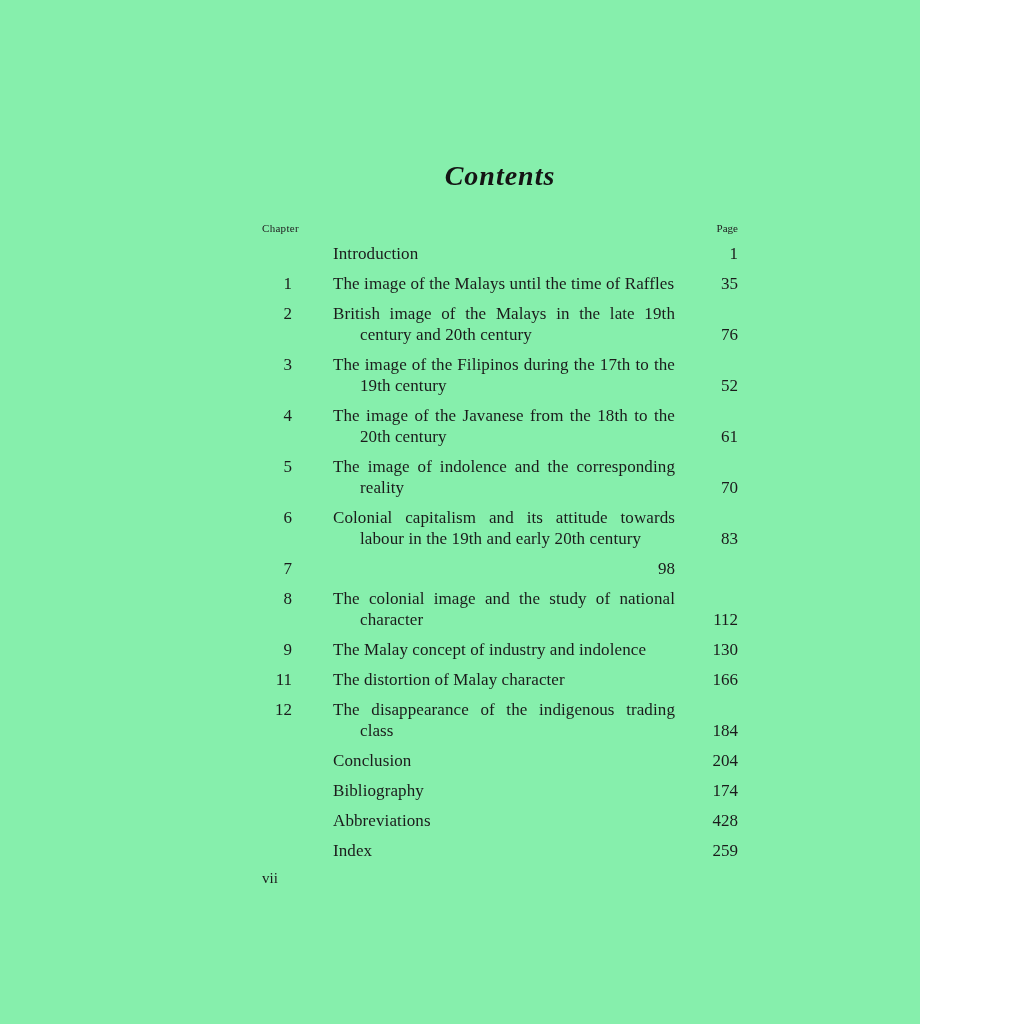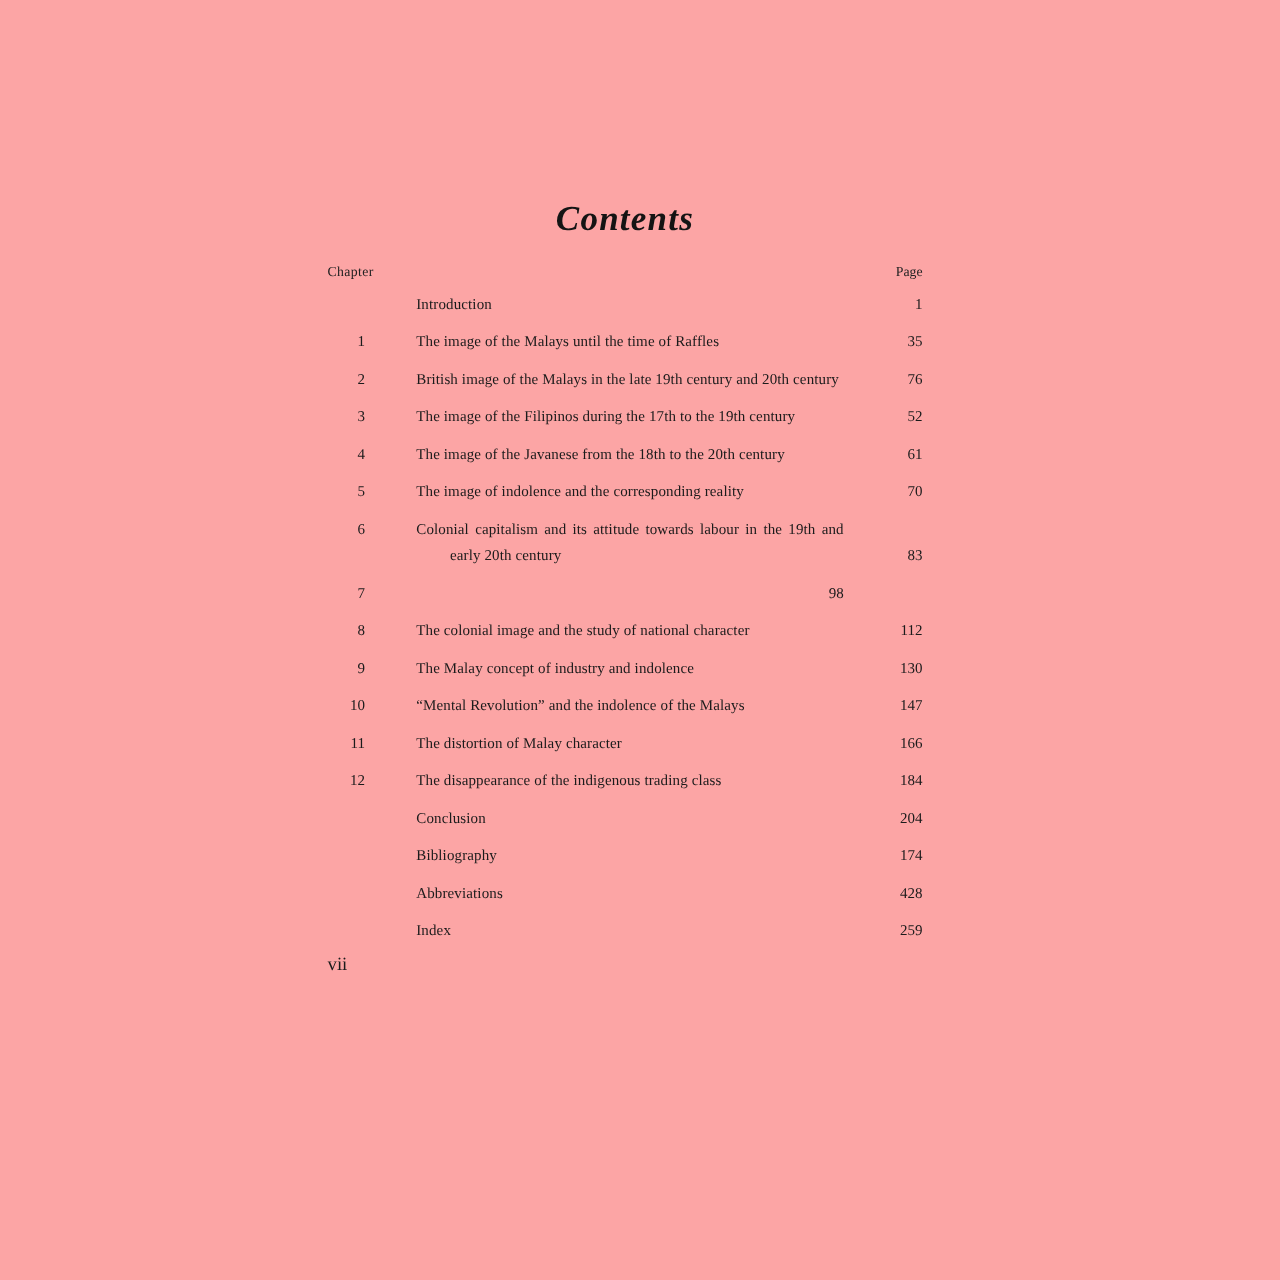--- a/index.html
+++ b/index.html
@@ -3,23 +3,23 @@
 <meta charset="utf-8">
 <style>
   * { margin: 0; padding: 0; box-sizing: border-box; }
   html, body {
     width: 1024px;
     background: #ffffff;
     font-family: "Liberation Serif", "DejaVu Serif", serif;
   }
   .page {
     position: relative;
-    width: 1024px;
+    width: 920px;
     height: 1024px;
-    background: #fca5a5;
+    background: #86efac;
     color: #1b1b1b;
     overflow: hidden;
     padding-left: 30px;
   }
   .content {
     position: absolute;
     left: 262px;
     top: 0;
     width: 476px;
     padding-top: 160px;
@@ -29,33 +29,33 @@
     font-style: italic;
     font-weight: 600;
     font-size: 28px;
     letter-spacing: 1px;
     color: #141414;
   }
   .col-headers {
     display: flex;
     justify-content: space-between;
     align-items: baseline;
-    margin-top: 20px;
+    margin-top: 30px;
     margin-bottom: 9px;
     font-size: 11px;
     color: #222;
   }
   .col-headers .chapter-label { font-style: normal; letter-spacing: 0.3px; }
   .col-headers .page-label { }
   .toc-list { width: 100%; }
   .toc-entry {
     display: grid;
     grid-template-columns: 71px 342px 1fr;
     margin-bottom: 9px;
-    font-size: 12px;
+    font-size: 17px;
     line-height: 21px;
     color: #1b1b1b;
   }
   .entry-chapter {
     text-align: right;
     padding-right: 41px;
   }
   .entry-title {
     text-align: justify;
     padding-left: 27px;
@@ -138,25 +138,20 @@
     <span class="entry-title">The colonial image and the study of national character</span>
     <span class="entry-page">112</span>
   </div>
 
   <div class="toc-entry">
     <span class="entry-chapter">9</span>
     <span class="entry-title">The Malay concept of industry and indolence</span>
     <span class="entry-page">130</span>
   </div>
 
-  <div class="toc-entry">
-    <span class="entry-chapter">10</span>
-    <span class="entry-title">“Mental Revolution” and the indolence of the Malays</span>
-    <span class="entry-page">147</span>
-  </div>
 
   <div class="toc-entry">
     <span class="entry-chapter">11</span>
     <span class="entry-title">The distortion of Malay character</span>
     <span class="entry-page">166</span>
   </div>
 
   <div class="toc-entry">
     <span class="entry-chapter">12</span>
     <span class="entry-title">The disappearance of the indigenous trading class</span>

